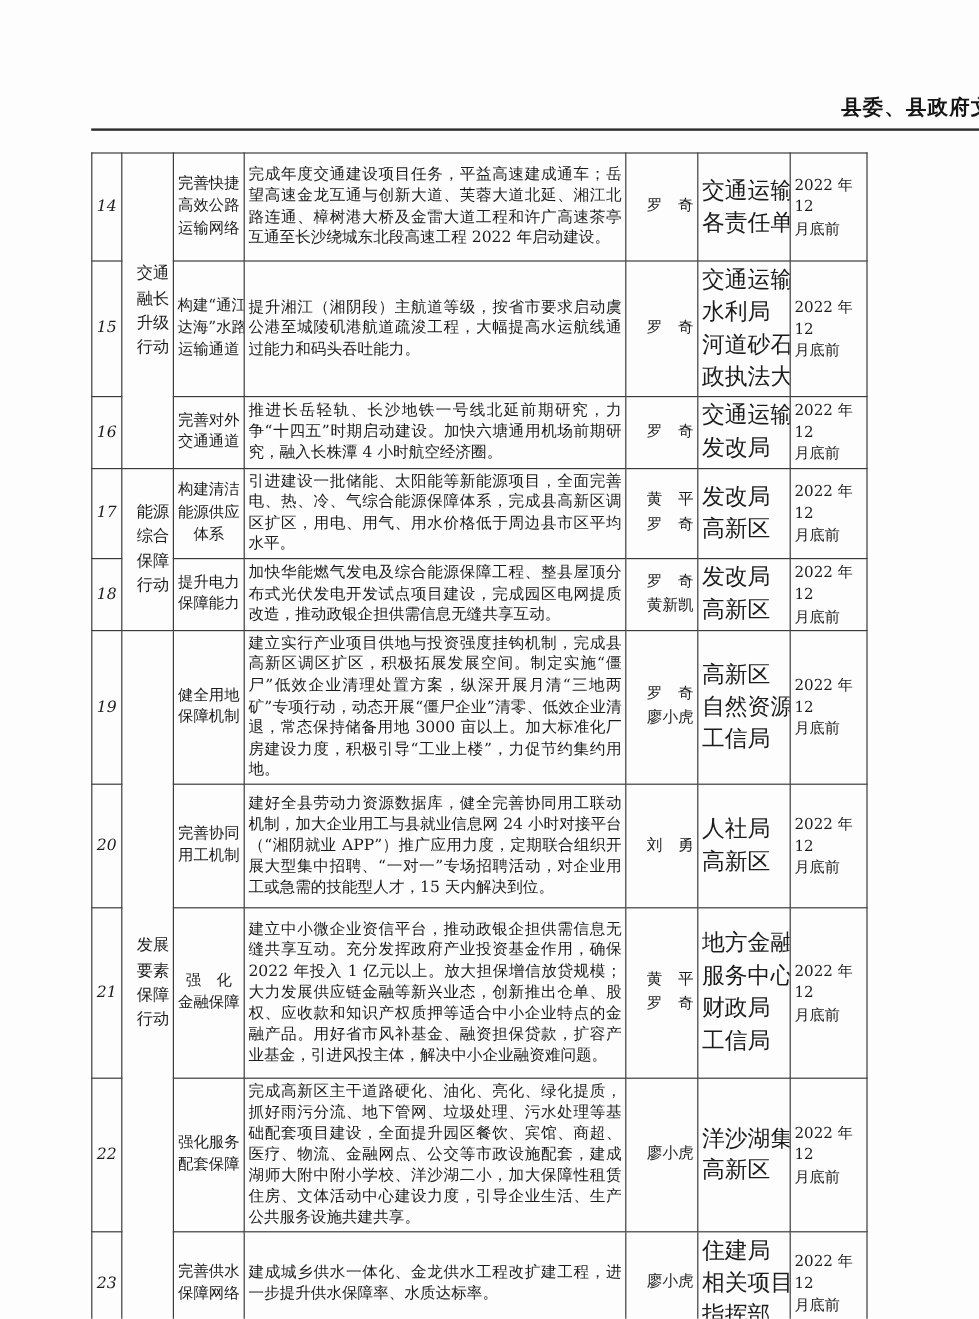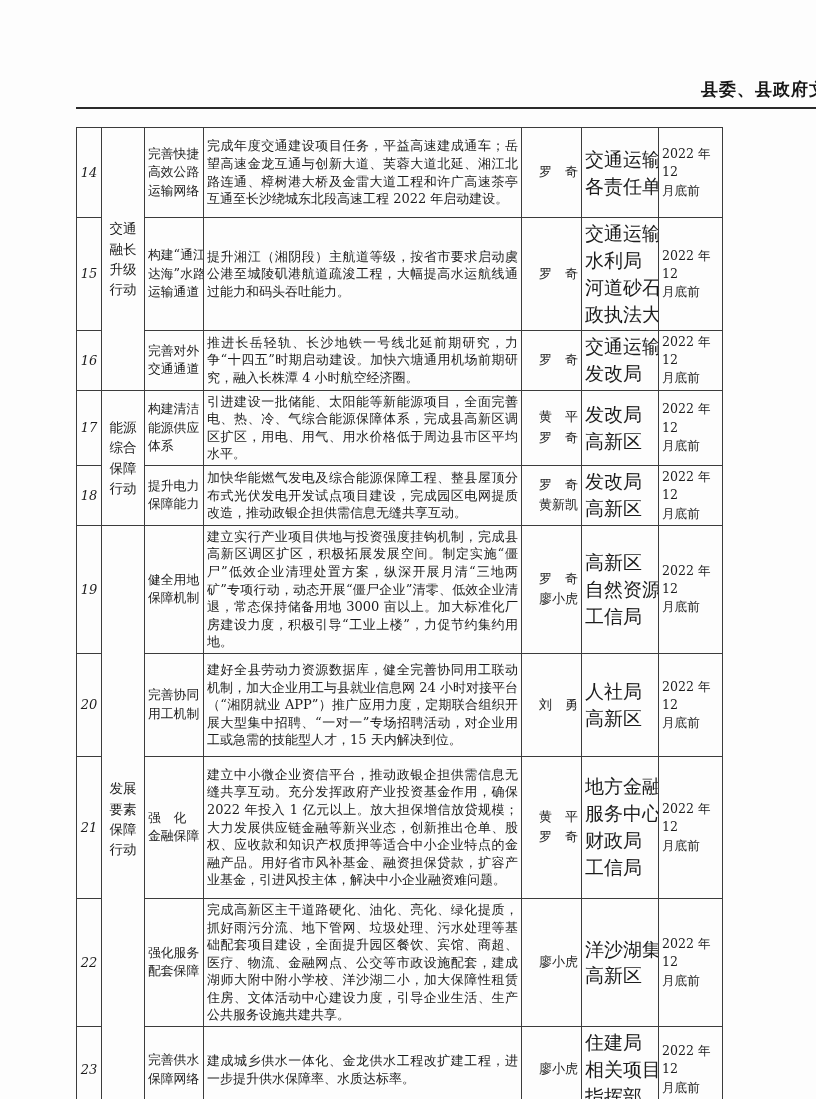--- a/index.html
+++ b/index.html
@@ -51,27 +51,28 @@
     padding: 2px 3px;
     overflow: hidden;
   }
   .c-num {
     text-align: center;
     font-size: 13px;
     padding: 2px 1px;
     font-style: italic;
   }
   .c-cat {
-    text-align: center;
+    text-align: right;
     white-space: pre-line;
     font-size: 13.5px;
     line-height: 1.5;
     padding: 2px 1px;
   }
   .c-task {
+    text-align: center;
     white-space: pre-line;
     font-size: 12.8px;
     line-height: 1.45;
     word-break: keep-all;
     padding: 2px 1px;
   }
   .c-measures {
     text-align: justify;
     text-justify: inter-character;
     font-size: 13px;

